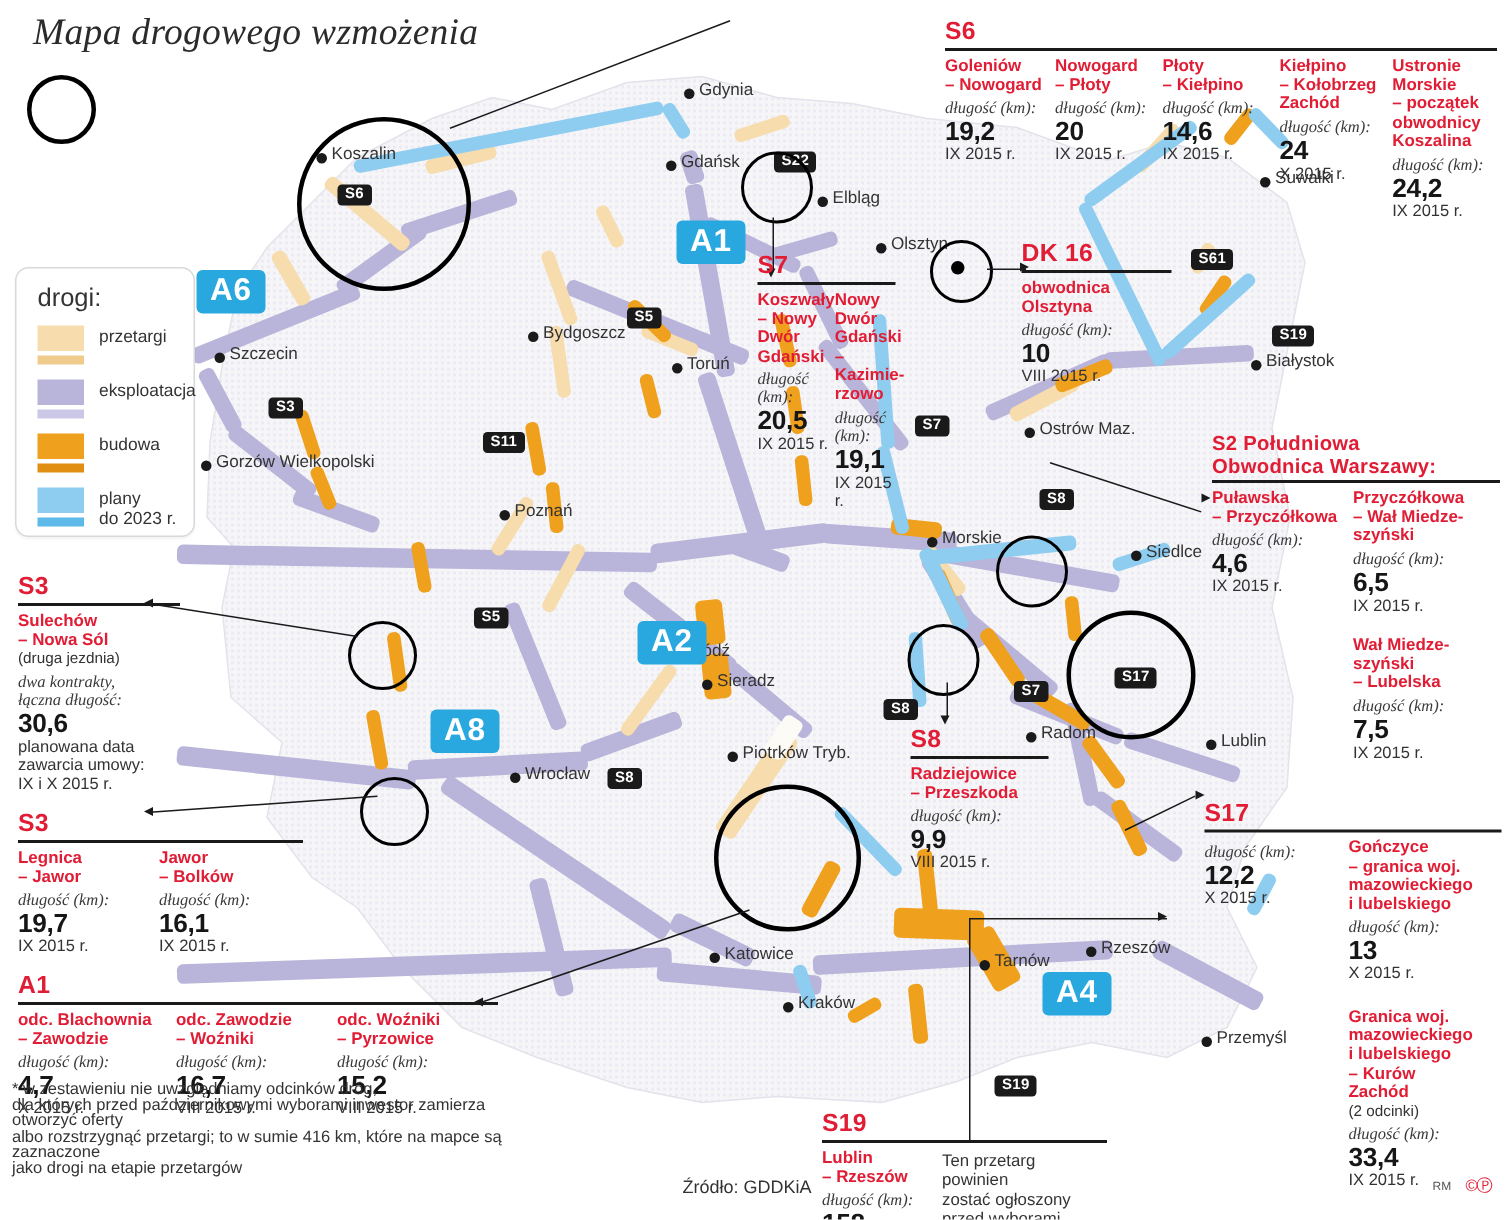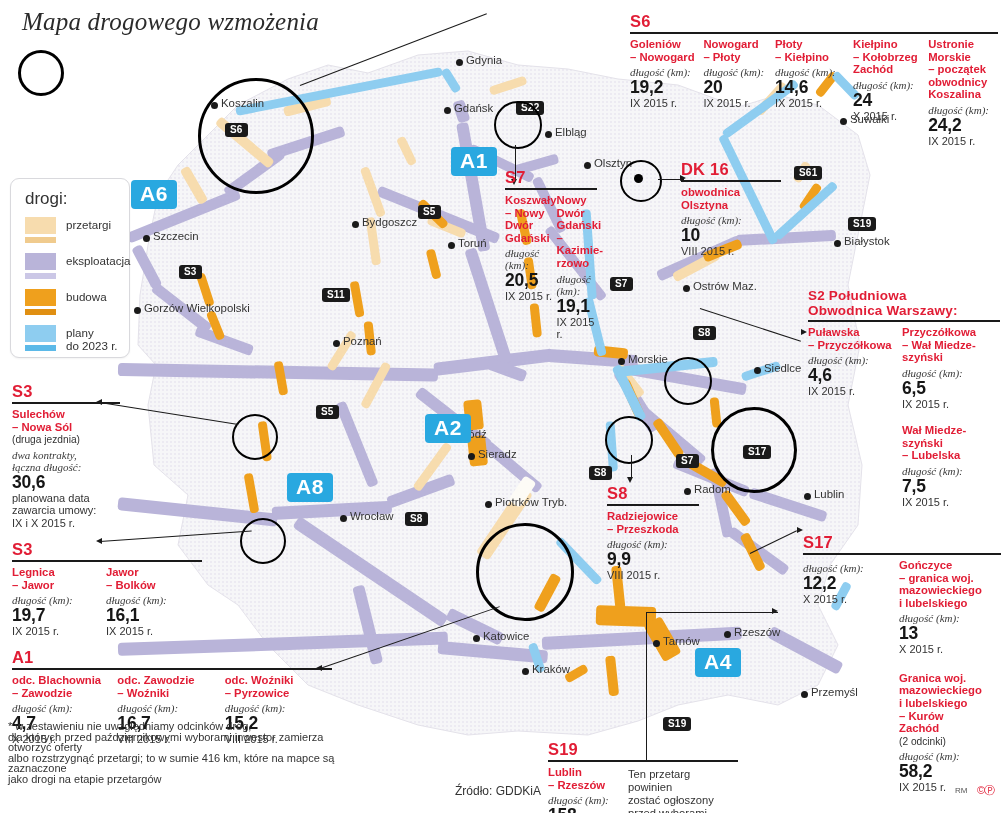--- a/index.html
+++ b/index.html
@@ -513,21 +513,21 @@
           <div class="it-lab" style="white-space:pre-line">długość (km):</div>
           <div class="it-val">13</div>
           <div class="it-date" style="white-space:pre-line">X 2015 r.</div>
           <div class="col" style="width: 84px; margin-right: 4px; margin-top: 12px;">
             <div class="it-name" style="white-space:pre-line">Granica woj.
 mazowieckiego
 i lubelskiego
 – Kurów Zachód</div>
             <div class="it-note">(2 odcinki)</div>
             <div class="it-lab" style="white-space:pre-line">długość (km):</div>
-            <div class="it-val">58,2</div>
+            <div class="it-val">33,4</div>
             <div class="it-date" style="white-space:pre-line">IX 2015 r.</div>
           </div>
         </div>
       </div>
     </div>
   <div class="blk abs" id="blk-s8" style="left:607px;top:484px;width:92px;">
       <div class="blk-head" style="white-space: pre-line;">S8</div>
       <div class="rule"></div>
       <div class="cols">
         <div class="col" style="width: 90px; margin-right: 0px;">

